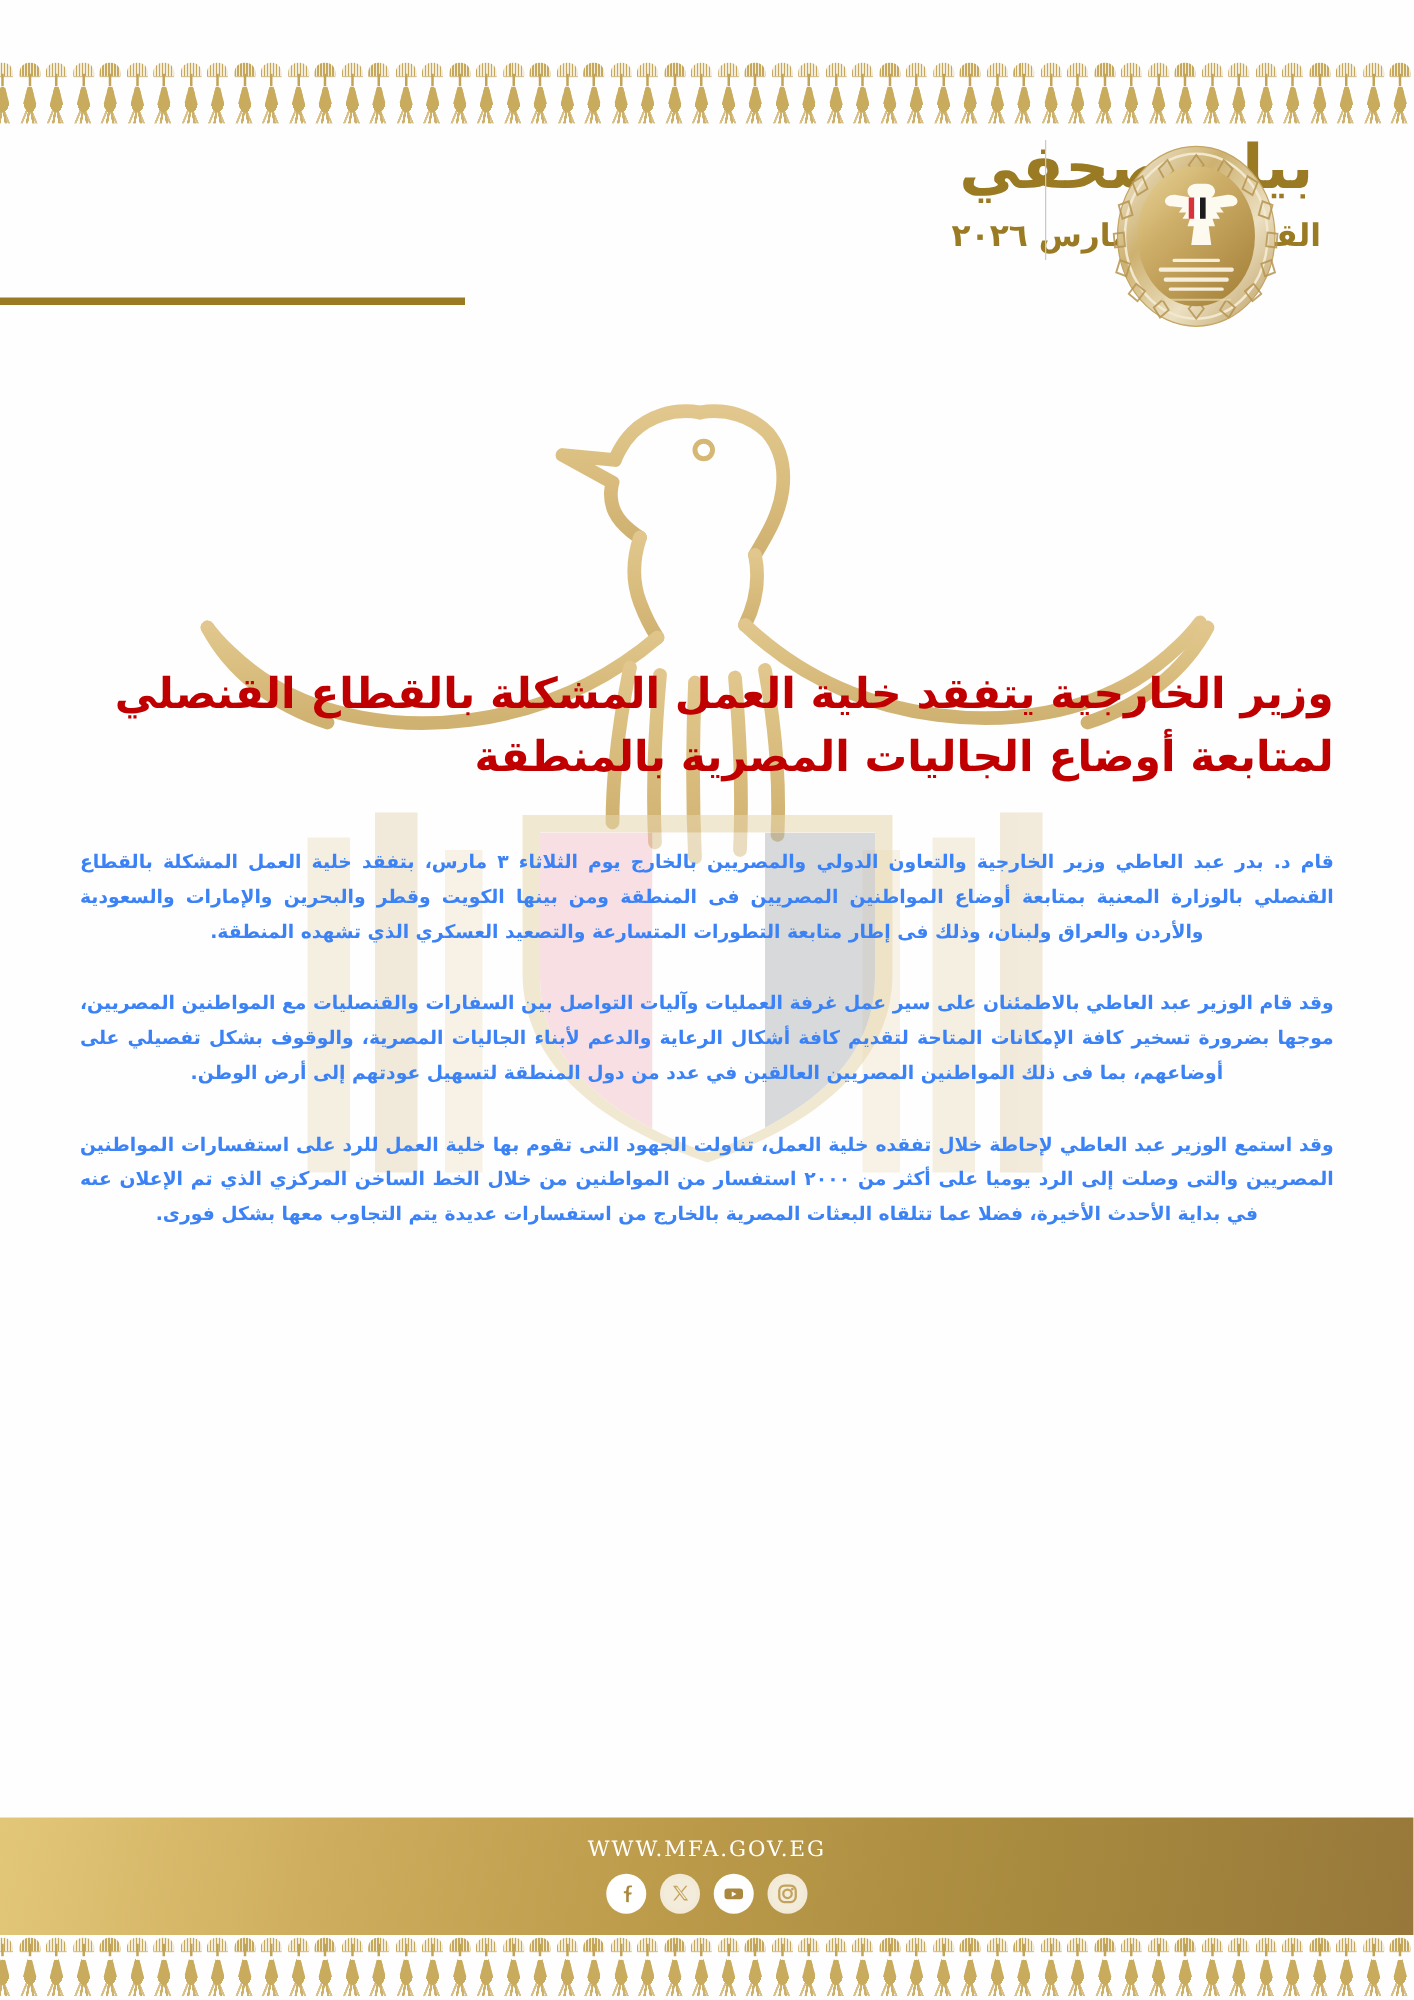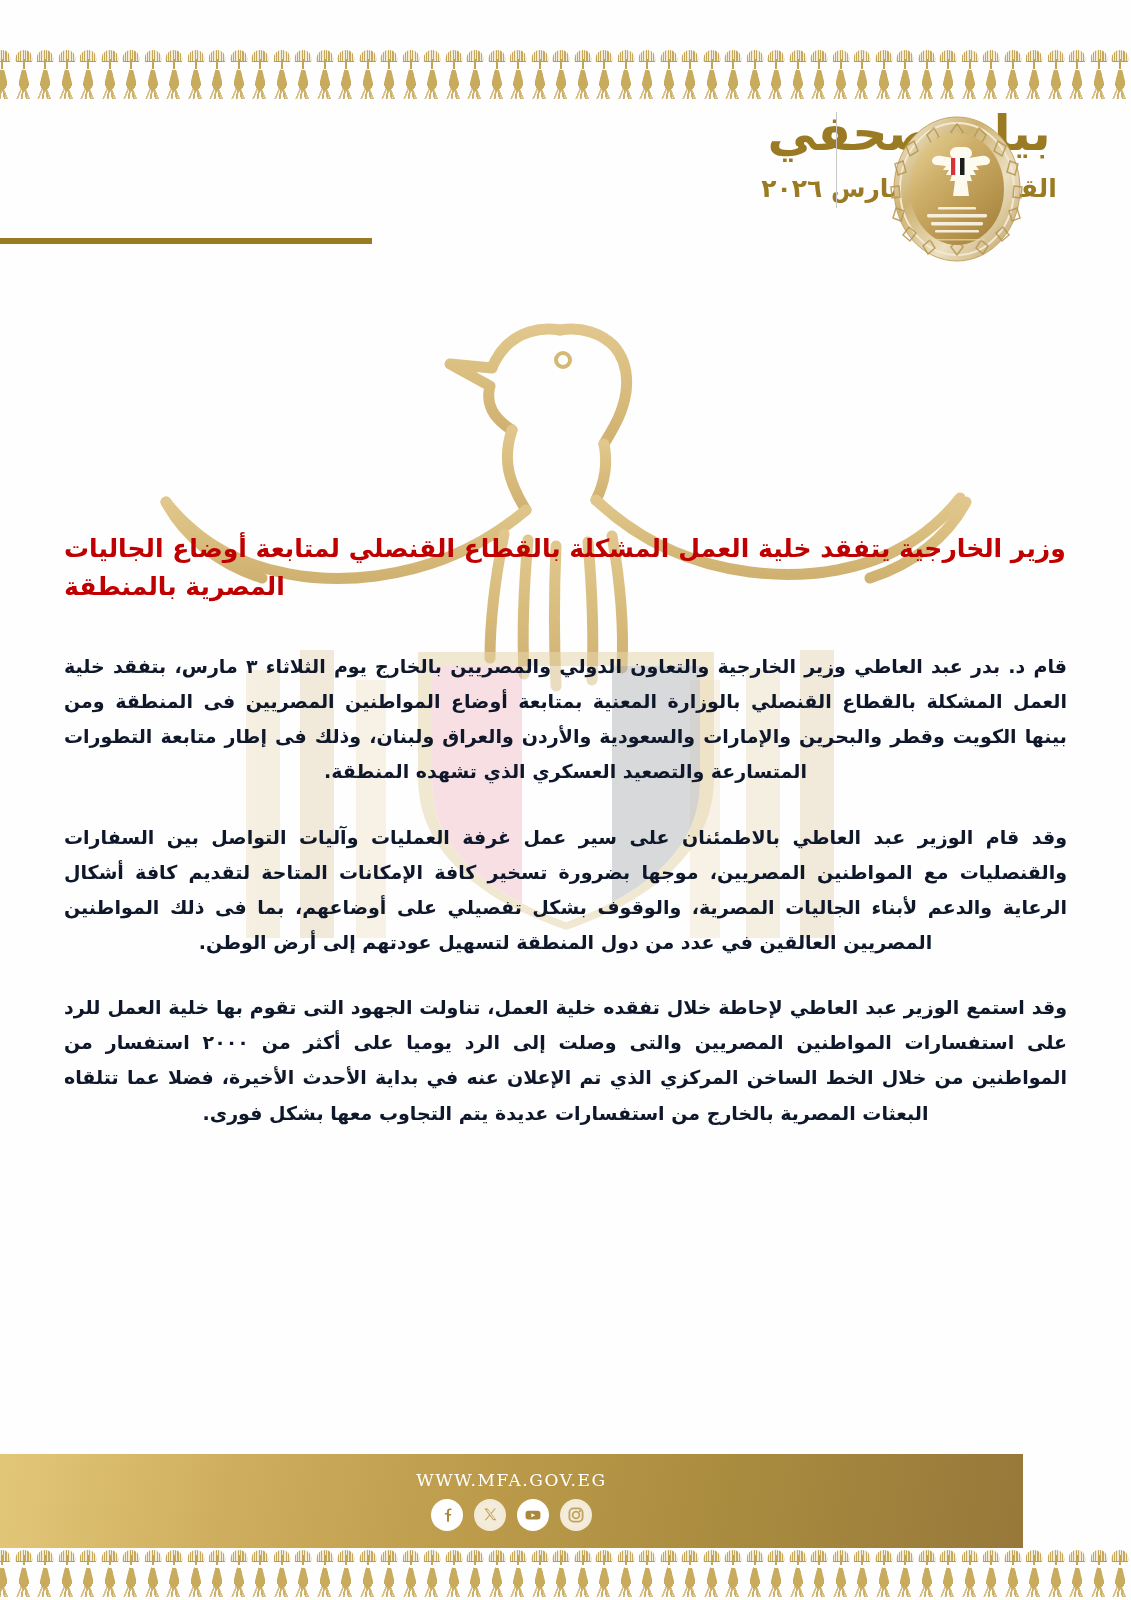--- a/index.html
+++ b/index.html
@@ -172,47 +172,47 @@
     position: absolute;
     top: 530px;
     left: 0;
     width: 1131px;
     z-index: 4;
     padding: 0 64px;
   }
 
   .headline {
     font-family: "DejaVu Sans", "Liberation Sans", sans-serif;
-    font-size: 25px;
+    font-size: 34px;
     font-weight: 700;
     color: #c00000;
-    text-align: left;
+    text-align: right;
     line-height: 1.5;
     direction: rtl;
     margin-bottom: 44px;
   }
 
   .para {
     font-family: "DejaVu Sans", "Liberation Sans", sans-serif;
-    font-size: 19px;
+    font-size: 15px;
     font-weight: 700;
-    color: #0f172a;
+    color: #3b82f6;
     text-align: justify;
     text-align-last: center;
     line-height: 1.85;
     direction: rtl;
     margin-bottom: 30px;
   }
 
   
   .footer {
     position: absolute;
     bottom: 52px;
     left: 0;
-    width: 1023px;
+    width: 1131px;
     height: 94px;
     background: linear-gradient(100deg,
         #e3c779 0%, #cfae5f 22%, #bb9a4a 48%, #a98b3f 72%, #97783a 100%);
     z-index: 5;
   }
   .footer-url {
     text-align: center;
     color: #ffffff;
     font-family: "DejaVu Serif", "Liberation Serif", serif;
     font-size: 17px;

